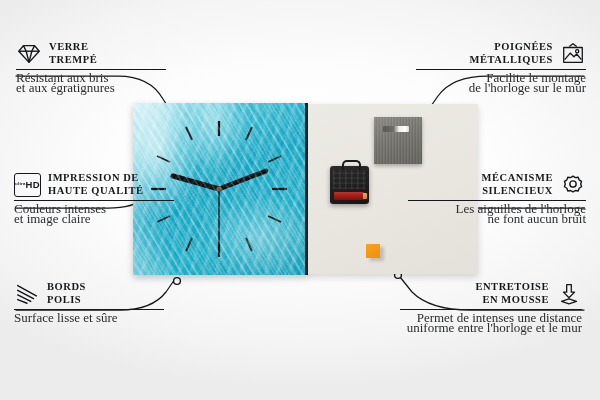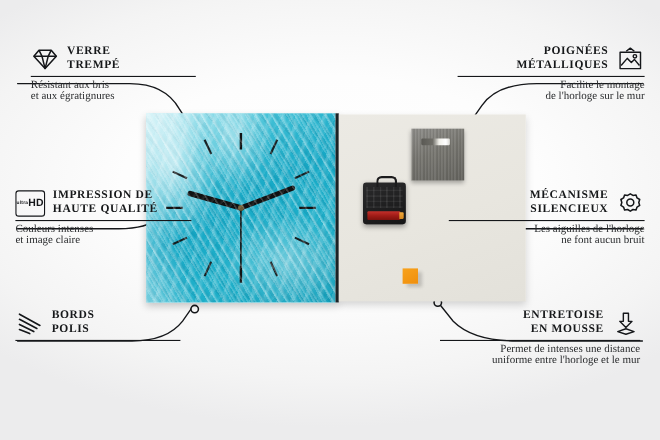--- a/index.html
+++ b/index.html
@@ -107,39 +107,39 @@
   .co-head{display:flex;align-items:center;gap:7px;}
   .co-title{
     font-family:"Liberation Serif", serif;
     font-weight:bold;font-size:10.5px;line-height:12.5px;
     letter-spacing:.55px;color:#16181a;text-transform:uppercase;
     white-space:pre-line;
   }
   .co-rule{height:1.2px;background:#15171a;margin:3px 0 3px 0;}
   .co-sub{
     font-family:"Liberation Serif", serif;
-    font-size:10px;line-height:10.2px;color:#2a2c2e;white-space:pre-line;
+    font-size:13px;line-height:10.2px;color:#2a2c2e;white-space:pre-line;
   }
   .left .co-head{justify-content:flex-start;}
   .left .co-title,.left .co-sub{text-align:left;}
   .right .co-head{justify-content:flex-end;}
   .right .co-title,.right .co-sub{text-align:right;}
   .ico{flex:0 0 auto;width:26px;height:24px;display:block;}
 
   
   .hd-badge{
     flex:0 0 auto;width:25px;height:22px;border:1.4px solid #15171a;border-radius:3px;
     display:flex;flex-direction:row;align-items:center;justify-content:center;
     line-height:1;
   }
   .hd-ultra{font-family:"Liberation Sans",sans-serif;font-size:4.4px;font-weight:bold;letter-spacing:.2px;color:#15171a;}
   .hd-main{font-family:"Liberation Sans",sans-serif;font-size:9.5px;font-weight:bold;letter-spacing:.3px;color:#15171a;margin-top:.5px;}
 
   
-  #co-verre{left:28px;top:41px;width:150px;}
+  #co-verre{left:16px;top:41px;width:150px;}
   #co-impression{left:14px;top:172px;width:160px;}
   #co-bords{left:14px;top:281px;width:150px;}
   
   #co-poignees{right:14px;top:41px;width:170px;}
   #co-mecanisme{right:14px;top:172px;width:178px;}
   #co-entretoise{right:18px;top:281px;width:182px;}
 </style>
 </head>
 <body>
 
@@ -254,20 +254,21 @@
           <path d="M4,3 L24,14"></path>
             <path d="M4,8 L21,17"></path>
           <path d="M4,13 L18,20"></path>
             <path d="M4,18 L14,22"></path>
         </g>
       </svg>
       <div class="co-title">BORDS
 POLIS</div>
     </div>
     <div class="co-rule"></div>
+    <div class="co-sub">Surface lisse et sûre</div>
   </div>
 
   <div class="callout right" id="co-mecanisme">
     <div class="co-head">
       <div class="co-title">MÉCANISME
 SILENCIEUX</div>
       <svg class="ico" viewBox="0 0 28 24">
         <g fill="none" stroke="#15171a" stroke-width="1.5" stroke-linejoin="round">
           <path d="M14,2.5 L16.6,4.1 L19.6,3.6 L20.6,6.5 L23.2,8.1 L22.3,11 L23.2,13.9 L20.6,15.5 L19.6,18.4 L16.6,17.9 L14,19.5 L11.4,17.9 L8.4,18.4 L7.4,15.5 L4.8,13.9 L5.7,11 L4.8,8.1 L7.4,6.5 L8.4,3.6 L11.4,4.1 Z"></path>
           <circle cx="14" cy="11" r="3.4"></circle>

